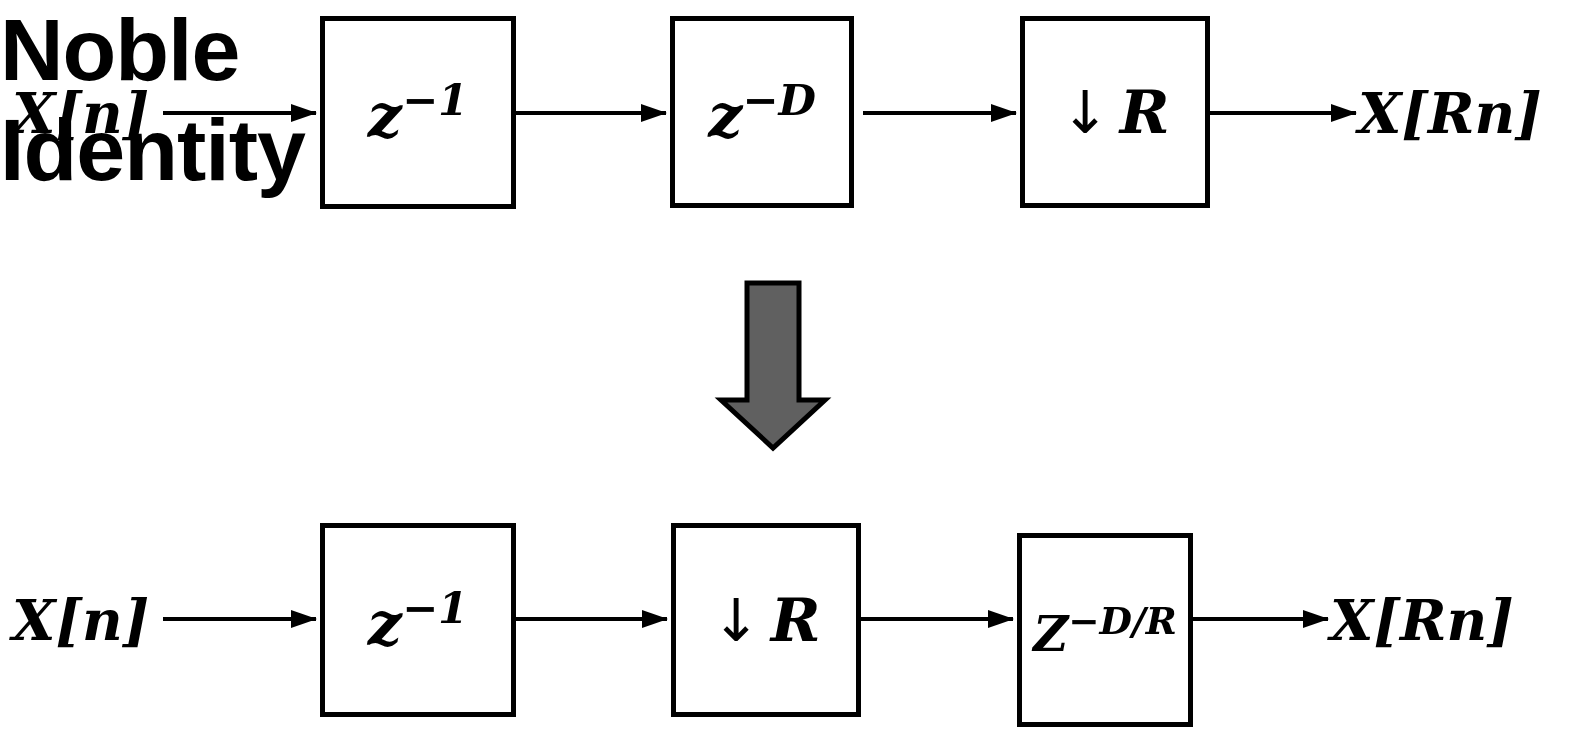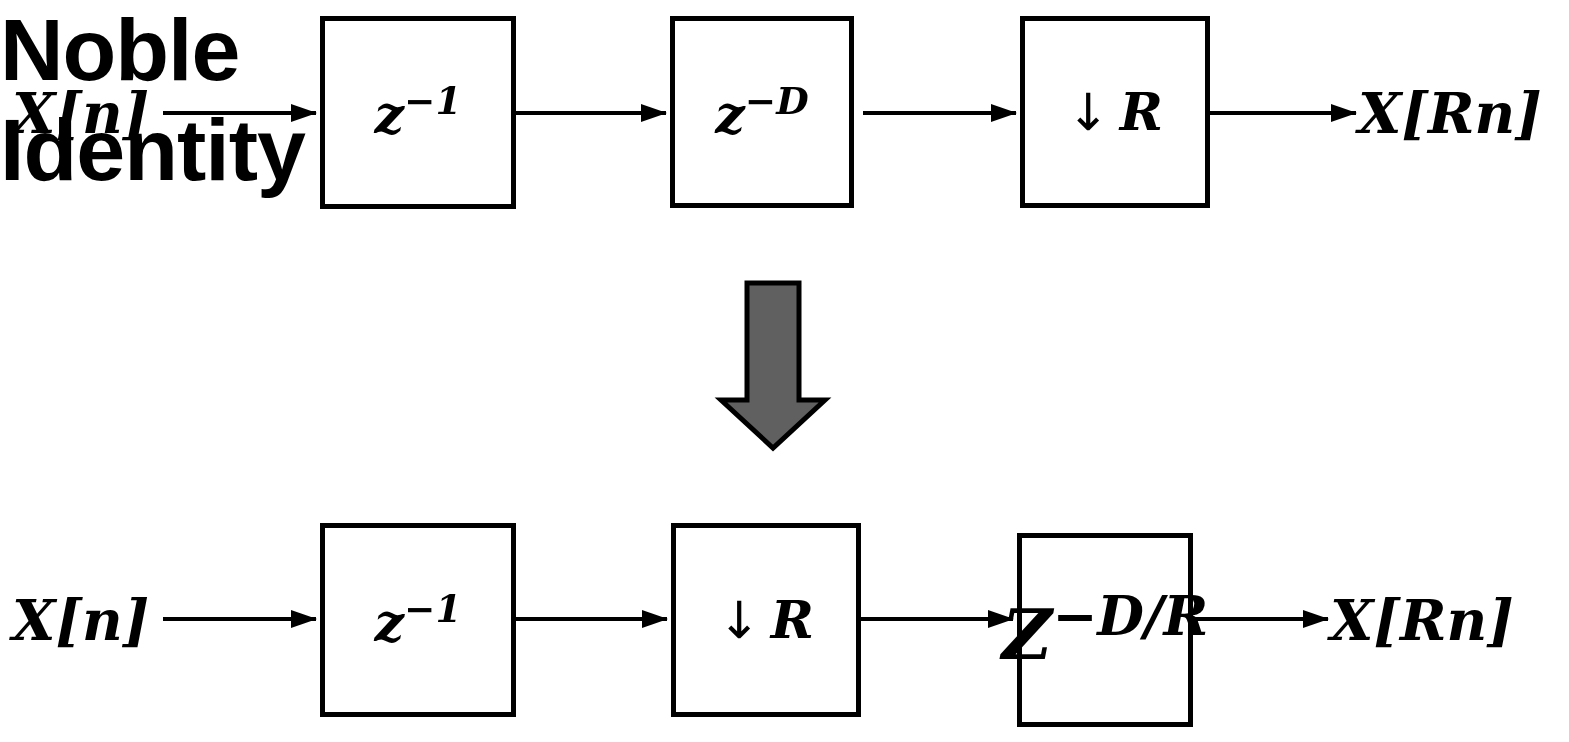--- a/index.html
+++ b/index.html
@@ -24,32 +24,32 @@
     position:absolute;
     box-sizing:border-box;
     border:5px solid var(--line);
     background:var(--bg);
     display:flex;align-items:center;justify-content:center;
     overflow:visible;
   }
   .lbl{
     font-family:"DejaVu Serif",serif;
     font-weight:bold;font-style:italic;
-    font-size:52px;color:var(--line);
+    font-size:60px;color:var(--line);
     white-space:nowrap;line-height:1;
   }
   .lbl .sup{font-size:0.72em;vertical-align:0.52em;}
   .lbl .sup:empty{display:none;}
   .lbl .down{
     font-family:"DejaVu Sans",sans-serif;
     font-style:normal;font-weight:400;
     font-size:0.98em;margin-right:10px;
   }
   .lbl .down:empty{display:none;margin:0;}
-  .box.small .lbl{font-size:69px;}
+  .box.small .lbl{font-size:48px;}
   .box.small .lbl .sup{font-size:0.78em;vertical-align:0.45em;}
 
   .sig{
     position:absolute;
     font-family:"DejaVu Serif",serif;
     font-weight:bold;font-style:italic;
     font-size:56px;line-height:80px;color:var(--line);
     white-space:nowrap;
   }
   .transform-label{

